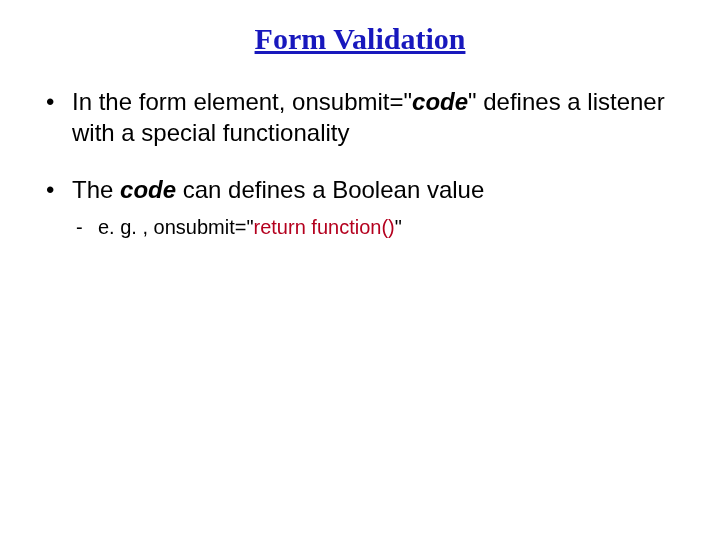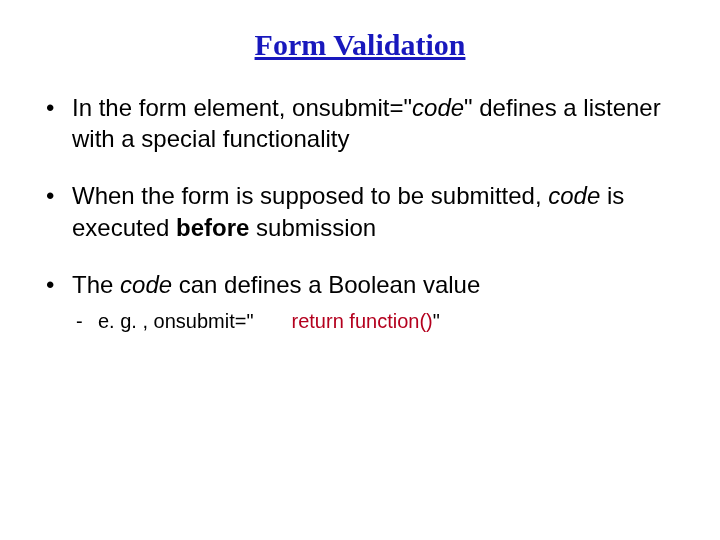--- a/index.html
+++ b/index.html
@@ -8,21 +8,21 @@
     width: 720px;
     height: 540px;
     background: #ffffff;
     font-family: Arial, Helvetica, sans-serif;
     color: #000000;
   }
   .slide {
     box-sizing: border-box;
     width: 720px;
     height: 540px;
-    padding: 28px 38px 20px 38px;
+    padding: 22px 38px 20px 38px;
   }
   .title {
     text-align: center;
     font-family: "Times New Roman", Times, serif;
     font-weight: bold;
     text-decoration: underline;
     color: #1818bd;
     font-size: 30px;
     margin: 0 0 30px 0;
   }
@@ -58,39 +58,36 @@
     line-height: 1.3;
   }
   ul.sub > li::before {
     content: "-";
     position: absolute;
     left: 4px;
     top: 0;
     font-size: 20px;
     color: #000;
   }
-  .italic { font-style: italic; }
+  .italic { font-style: italic; font-weight: bold; }
   .bold { font-weight: bold; }
-  .red { color: #b4001e; margin-left: 38px; }
+  .red { color: #b4001e; }
 </style>
 </head>
 <body>
 
 <div class="slide">
   <h1 class="title">Form Validation</h1>
 
   <ul class="top">
 
     <li>
       <span>In the form element, onsubmit="</span><span class="italic">code</span><span>" defines a listener with a special functionality</span>
     </li>
 
-    <li>
-      <span>When the form is supposed to be submitted, </span><span class="italic">code</span><span> is executed </span><span class="bold">before</span><span> submission</span>
-    </li>
 
     <li>
       <span>The </span><span class="italic">code</span><span> can defines a Boolean value</span>
       <ul class="sub">
         <li>
           <span>e. g. , onsubmit="</span><span class="red">return function()</span><span>"</span>
         </li>
       </ul>
     </li>
 

